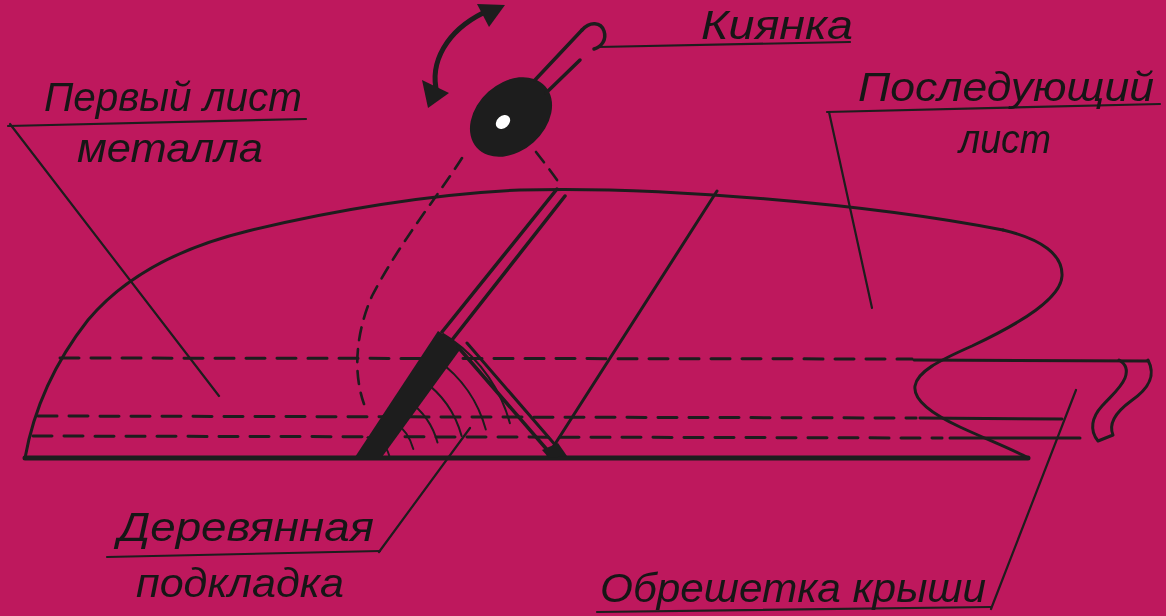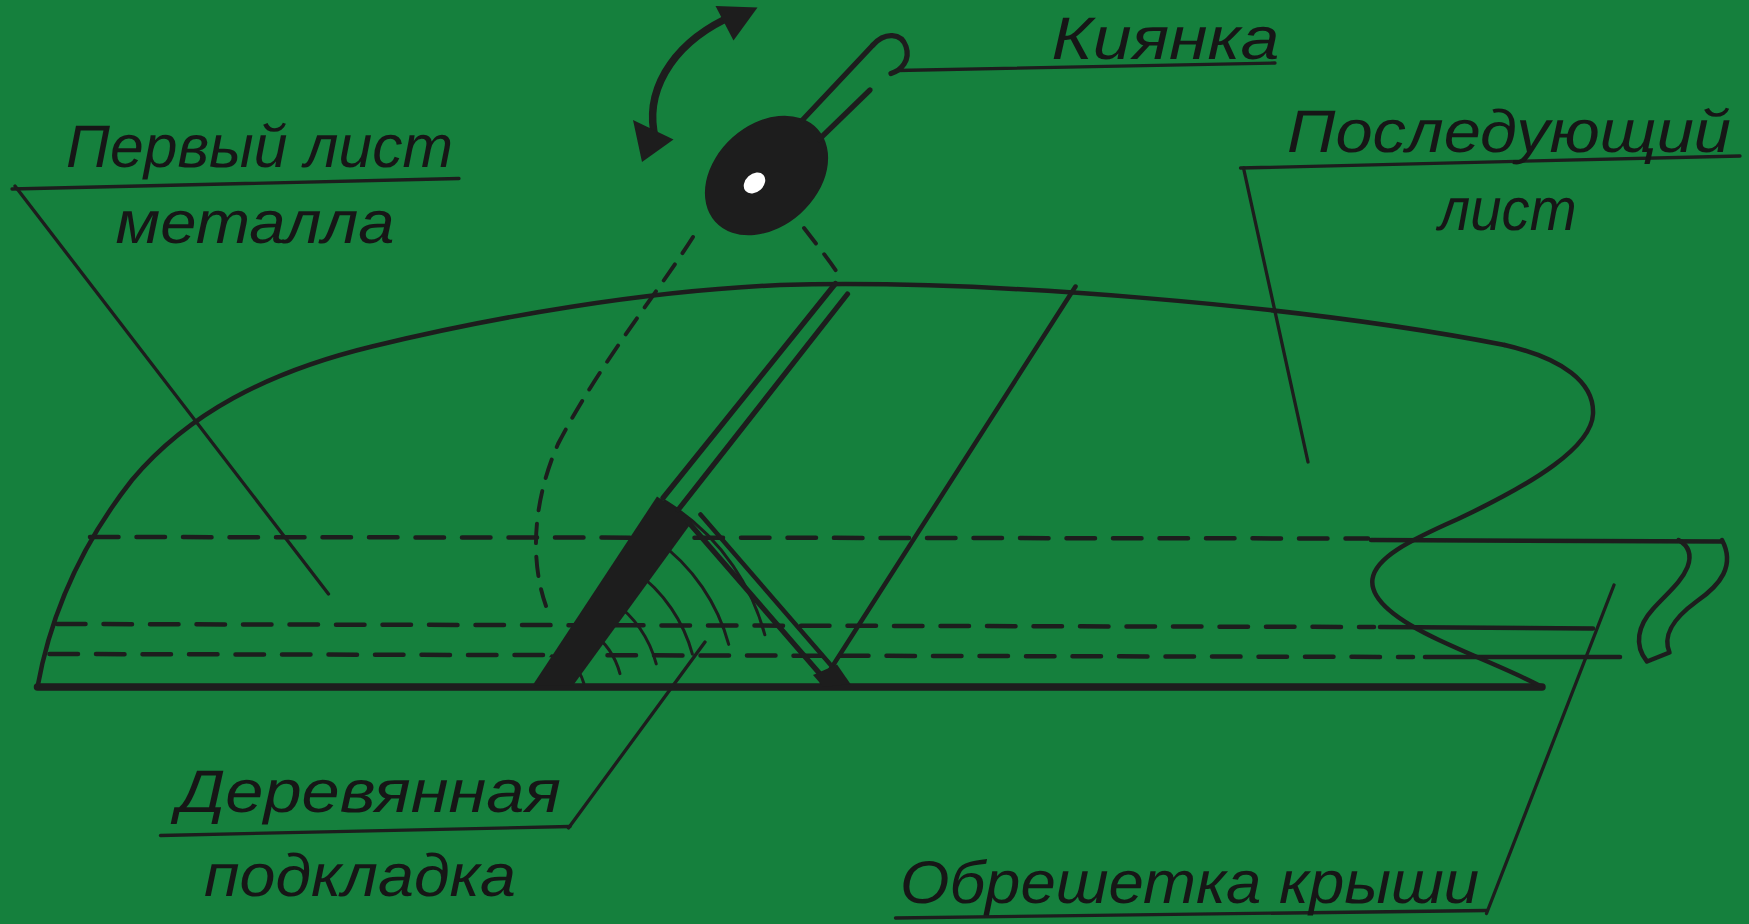--- a/index.html
+++ b/index.html
@@ -4,21 +4,21 @@
 <style>
   html, body {
     margin: 0;
     padding: 0;
     background: #ffffff;
   }
   #stage {
     position: relative;
     width: 1166px;
     height: 616px;
-    background: #15803d;
+    background: #be185d;
     overflow: hidden;
     font-family: "Liberation Sans", sans-serif;
   }
   svg { display: block; }
   .ink        { stroke: #1d1d1d; fill: none; stroke-linecap: round; stroke-linejoin: round; }
   .w2         { stroke-width: 2.2; }
   .w3         { stroke-width: 3; }
   .w35        { stroke-width: 3.5; }
   .w5         { stroke-width: 5; }
   .dashed     { stroke-dasharray: 19 12; }

